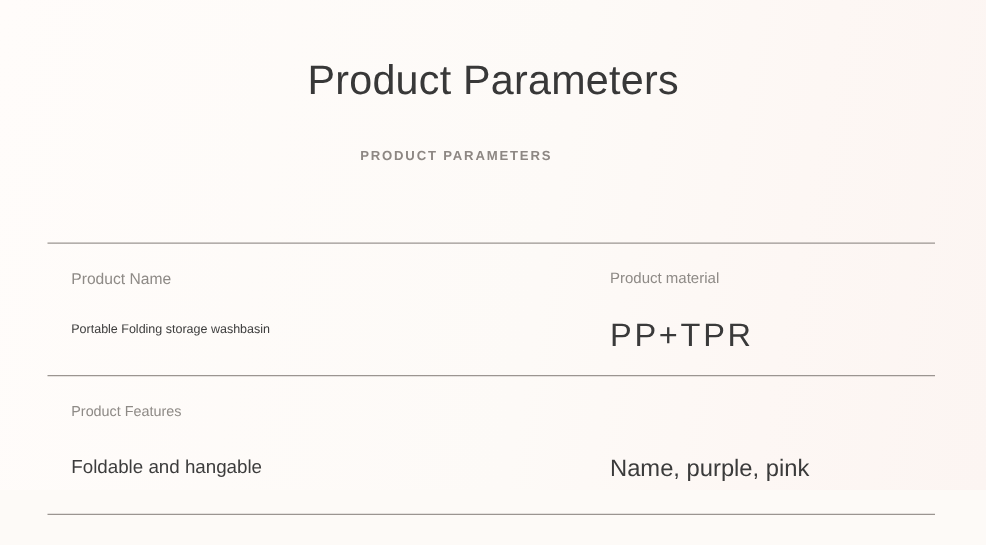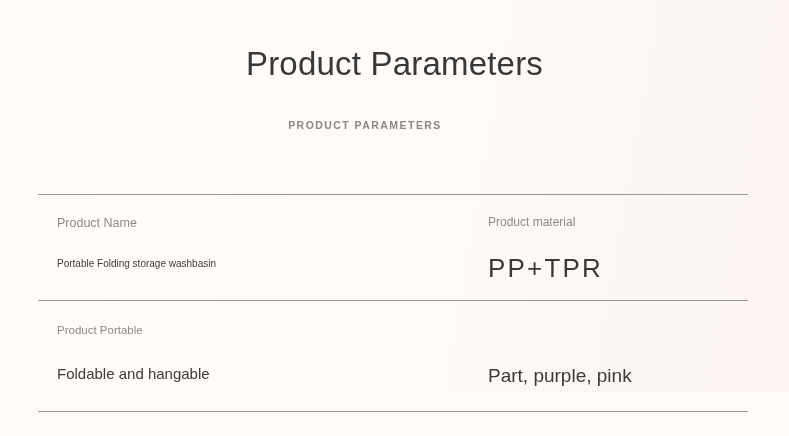--- a/index.html
+++ b/index.html
@@ -151,25 +151,25 @@
       <div class="cell cell-right r1c2">
         <span class="cell-label">Product material</span>
         <span class="cell-value">PP+TPR</span>
       </div>
     </div>
 
     <div class="divider"></div>
 
     <div class="spec-row row-2">
       <div class="cell cell-left r2c1">
-        <span class="cell-label">Product Portable</span>
+        <span class="cell-label">Product Features</span>
         <span class="cell-value">Foldable and hangable</span>
       </div>
       <div class="cell cell-right r2c2">
-        <span class="cell-value">Part, purple, pink</span>
+        <span class="cell-value">Name, purple, pink</span>
       </div>
     </div>
 
     <div class="divider"></div>
 
   </div>
 
 </div>
 
 </body></html>

